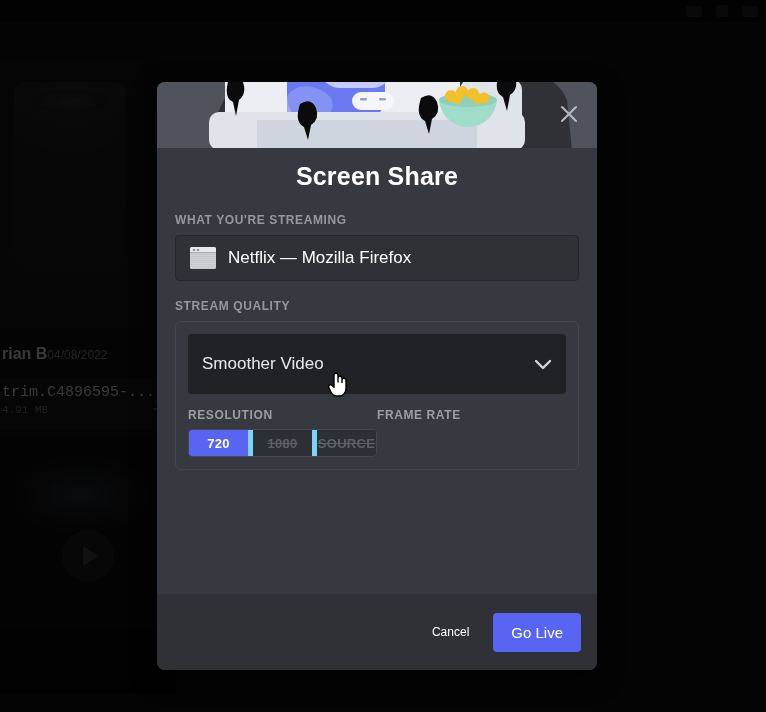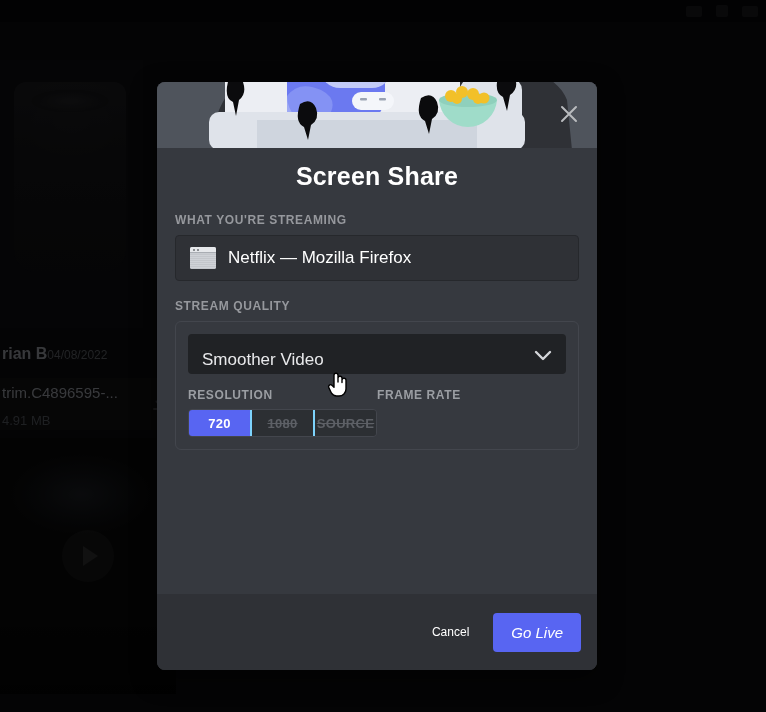--- a/index.html
+++ b/index.html
@@ -92,23 +92,24 @@
   }
   .bg-msg-date { font-size: 12px; color: #55585d; white-space: nowrap; }
 
   .bg-file-card {
     position: absolute;
     left: 0; top: 378px;
     width: 176px; height: 52px;
     background: #0f0f11;
     border-radius: 0 4px 4px 0;
     padding: 6px 4px 0 2px;
+    font-family: Liberation Mono, monospace;
   }
   .bg-file-name { font-size: 15px; color: #8d9096; white-space: nowrap; }
-  .bg-file-size { font-size: 13px; color: #4d5055; margin-top: 12px; }
+  .bg-file-size { font-size: 11px; color: #4d5055; margin-top: 3px; }
   .bg-file-icon {
     position: absolute;
     right: 6px; top: 14px;
     width: 18px; height: 20px;
     opacity: .25;
   }
 
   .bg-video {
     position: absolute;
     left: 0; top: 438px;
@@ -274,22 +275,22 @@
   
   .quality-panel {
     border: 1px solid #43464d;
     border-radius: 6px;
     padding: 12px;
   }
 
   .select {
     background: #202225;
     border-radius: 4px;
-    height: 40px;
-    display: flex; justify-content: space-between;
+    height: 60px;
+    display: flex; align-items: center; justify-content: space-between;
     padding: 16px 14px;
     cursor: pointer;
   }
   .select .sel-value { color: #e8e9eb; font-size: 17px; }
 
   .subgrid {
     display: flex;
     margin-top: 14px;
   }
   .subcol { flex: 1 1 0; min-width: 0; }
@@ -308,21 +309,21 @@
     overflow: hidden;
     height: 28px;
   }
   .seg-btn {
     flex: 1 1 0;
     display: flex; align-items: center; justify-content: center;
     font-size: 13px;
     font-weight: 700;
     color: #b9bbbe;
     background: #2c2f33;
-    border-right: 2px solid #7dd3fc;
+    border-right: 5px solid #7dd3fc;
     cursor: pointer;
     letter-spacing: .3px;
     white-space: nowrap;
   }
   .seg-btn:last-child { border-right: none; }
   .seg-btn.active {
     background: #5865f2;
     color: #ffffff;
     cursor: default;
   }
@@ -354,21 +355,20 @@
   .btn-primary {
     background: #5865f2;
     color: #ffffff;
     font-size: 15px;
     font-weight: 500;
     border: none;
     border-radius: 4px;
     padding: 11px 18px;
     cursor: pointer;
     font-family: inherit;
-    font-style: italic;
   }
 
   
   .cursor {
     position: absolute;
     left: 327px; top: 370px;
     width: 22px; height: 28px;
     z-index: 40;
     pointer-events: none;
   }

